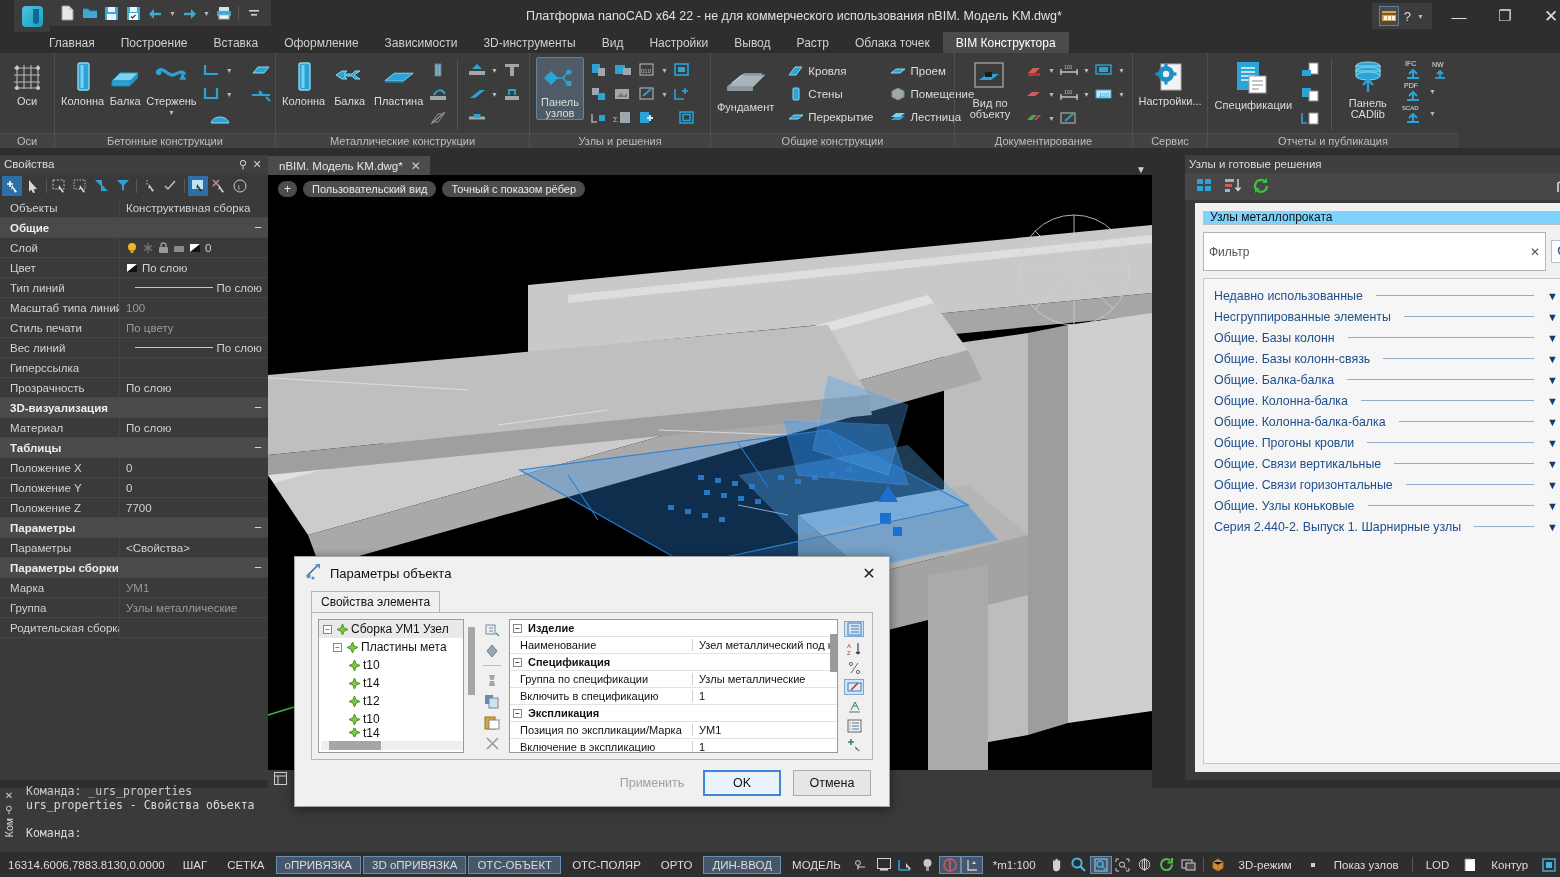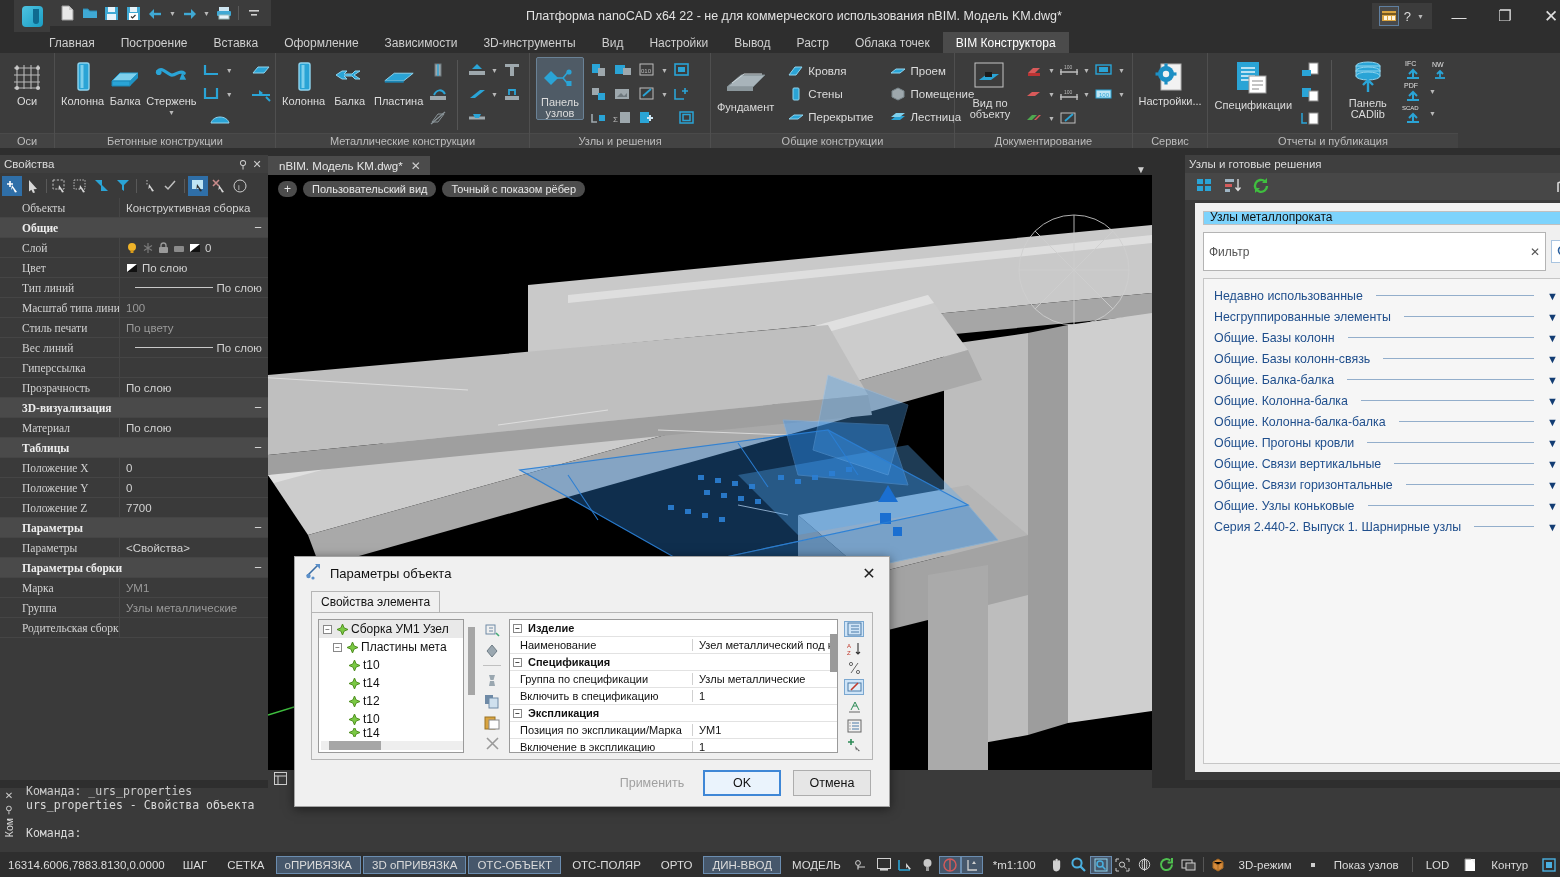--- a/index.html
+++ b/index.html
@@ -111,23 +111,23 @@
   .panel-head .hb { width:14px; text-align:center; font-size:11px; color:#ccc; }
   .props-toolbar {
     height:25px; background:#3a3a3a; display:flex; align-items:center; gap:1px; padding:0 2px;
   }
   .ptb { width:20px; height:20px; display:flex; align-items:center; justify-content:center; }
   .ptb.on { background:#2f6fa8; }
   .ptb.sep { width:5px; }
   .ptb.sep:before{ content:""; width:1px; height:14px; background:#595959; }
   .prows { flex:1; overflow:hidden; }
   .prow { display:flex; height:20px; align-items:center; border-bottom:1px solid #454545; }
-  .prow .pk { width:120px; padding-left:22px; font-size:11.5px; color:#d2d2d2;
+  .prow .pk { width:120px; padding-left:10px; font-size:11.5px; color:#d2d2d2;
               border-right:1px solid #454545; height:20px; line-height:20px;
-              overflow:hidden; white-space:nowrap;font-family:Liberation Serif, serif; }
+              overflow:hidden; white-space:nowrap; }
   .prow .pv { flex:1; padding-left:6px; font-size:11.5px; color:#d2d2d2;
               height:20px; line-height:20px; overflow:hidden; white-space:nowrap;
               display:flex; align-items:center; gap:4px; }
   .prow .pv.dim { color:#9a9a9a; }
   .prow.cat { background:#4a4a4a; height:20px; }
   .prow.cat .pk { width:auto; flex:1; font-weight:bold; color:#ededed; border-right:none; }
   .prow.cat .minus { width:20px; text-align:center; color:#ddd; font-size:13px; }
   .bylayer-line { display:inline-block; width:78px; height:1px; background:#c8c8c8; vertical-align:middle; }
 
   

